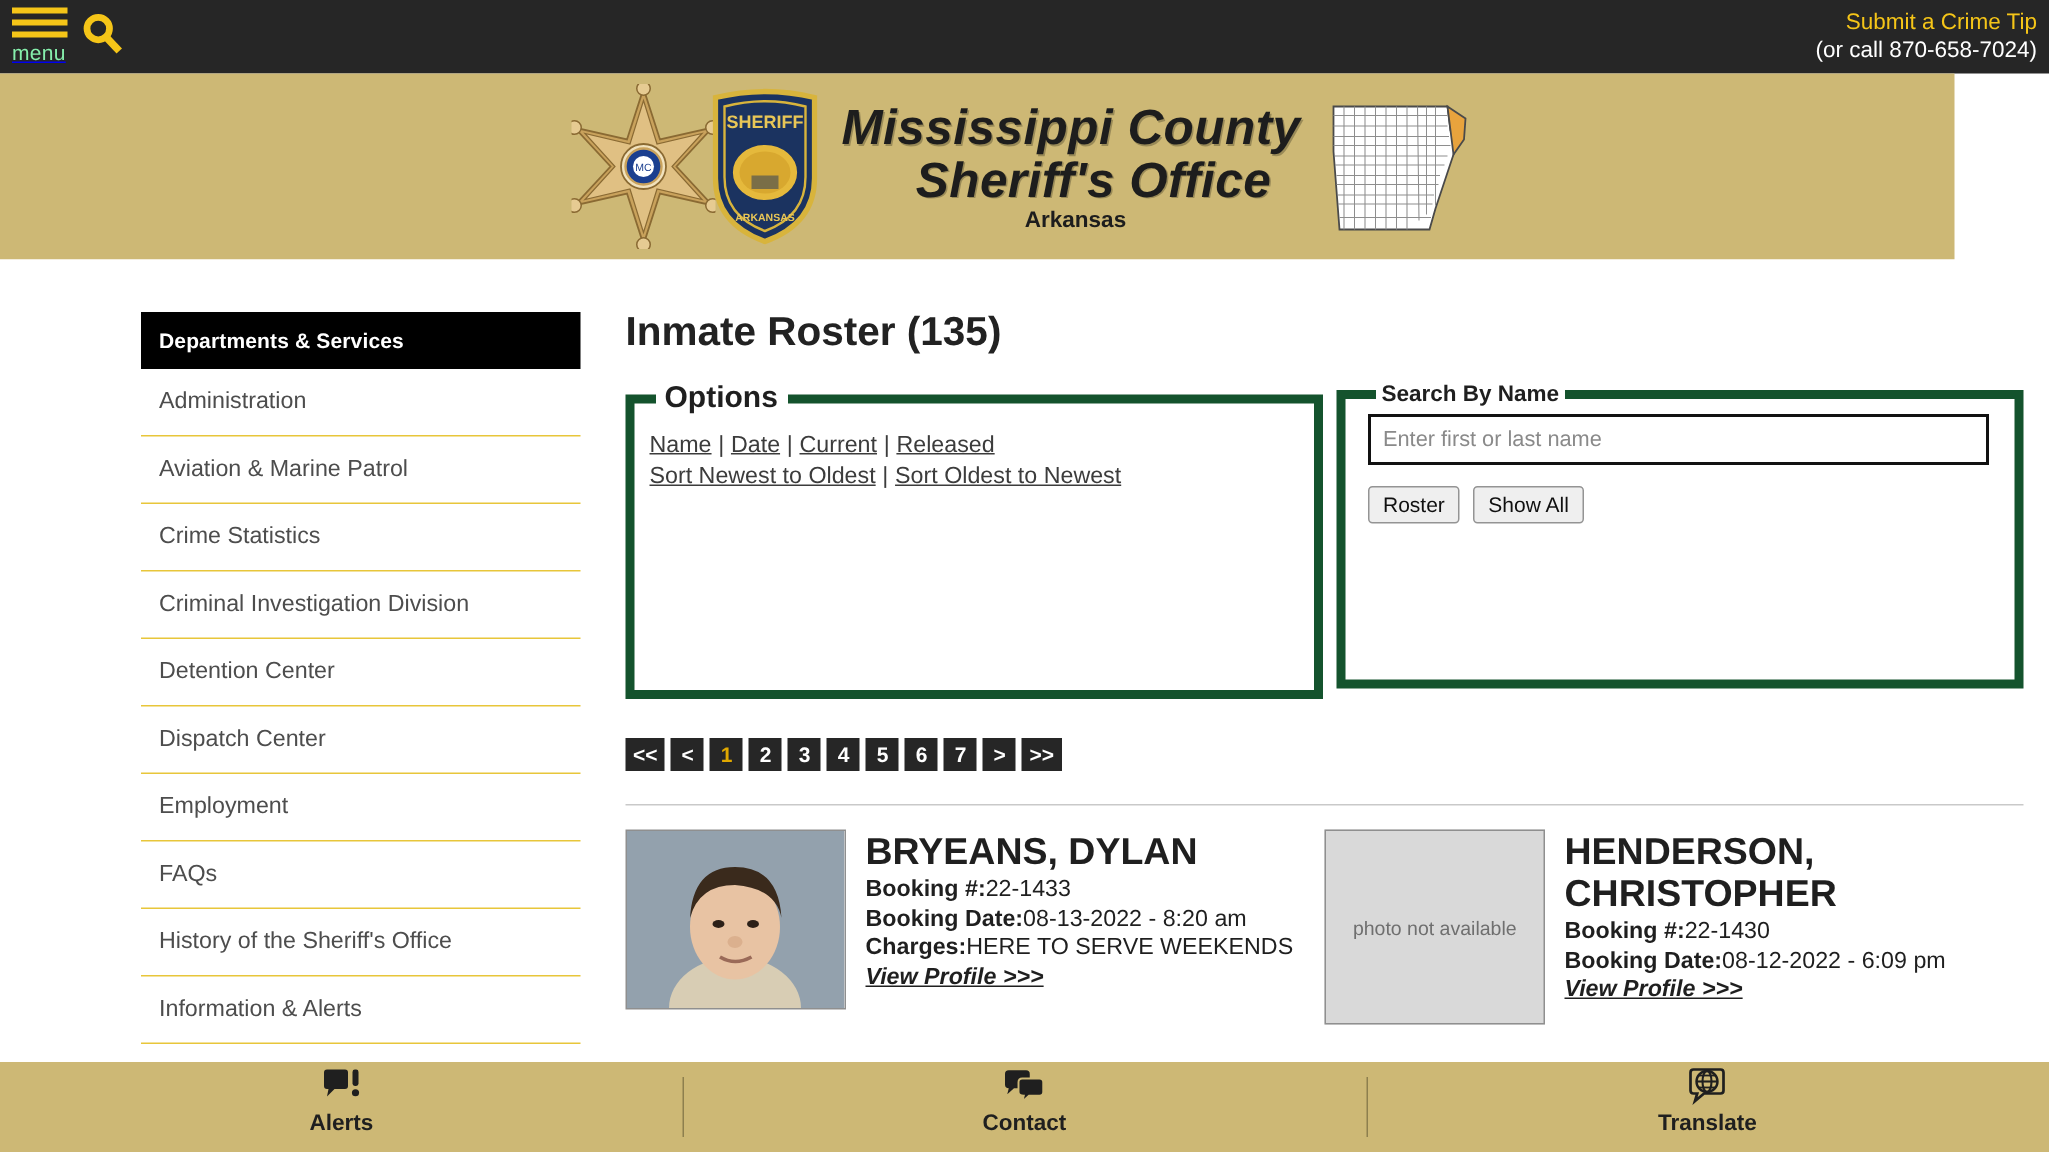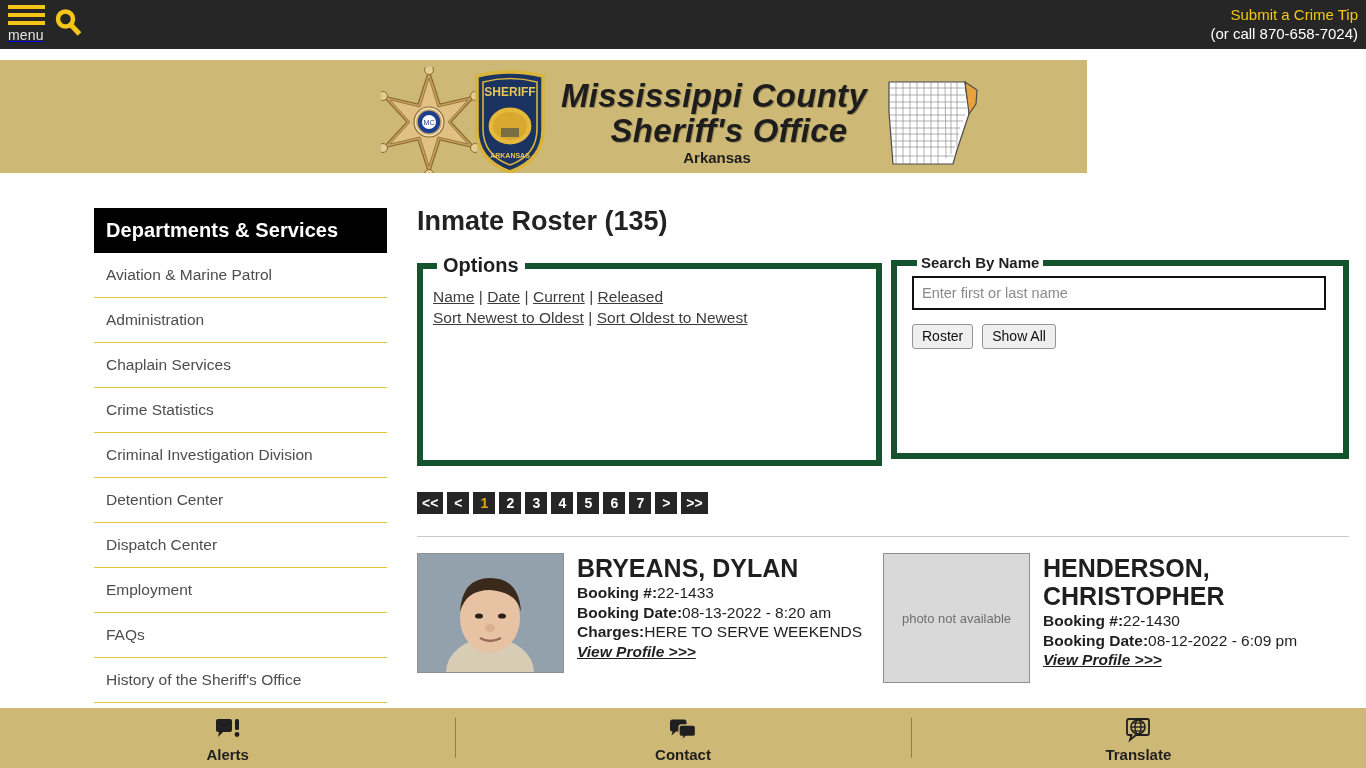--- a/index.html
+++ b/index.html
@@ -22,41 +22,41 @@
     position: absolute; left: 8px; top: 5px;
     display: flex; align-items: flex-start; gap: 5px;
   }
   .hamburger-wrap { position: relative; width: 38px; }
   .hamburger { display: block; width: 37px; }
   .hamburger span {
     display: block; height: 4px; background: #f5c518;
     margin-bottom: 4px; border-radius: 0;
   }
   .menu-label {
-    display: block; color: #e5e5e5; font-size: 14px;
+    display: block; color: #86efac; font-size: 14px;
     line-height: 13px; letter-spacing: .2px; margin-top: 1px;
     font-family: "Liberation Sans", sans-serif;
   }
   .search-glass { margin-top: 1px; }
   .crimetip {
     position: absolute; right: 8px; top: 5px;
     text-align: right; line-height: 19px;
   }
   .crimetip .tip-link {
     display: block; color: #f5c518; font-weight: normal;
     font-size: 15px; text-decoration: none;
   }
   .crimetip .tip-call {
     display: block; color: #ffffff; font-size: 15px;
   }
 
   
   .brandband {
-    position: absolute; top: 60px; left: 0;
-    width: 1087px; height: 124px;
+    position: absolute; top: 49px; left: 0;
+    width: 1303px; height: 124px;
     background: #cdb875;
   }
   .brand-inner {
     position: absolute; left: 0; top: 0; width: 1366px; height: 124px;
     display: flex; align-items: center; justify-content: center; gap: 0;
   }
   .badges { display: flex; align-items: center; }
   .sitetitle {
     text-align: center; color: #1d1d1d;
     font-family: "Liberation Sans", sans-serif;
@@ -72,21 +72,21 @@
     font-size: 15px; font-weight: bold; line-height: 18px;
     padding-left: 6px; margin-top: 1px;
   }
 
   
   .page { position: absolute; top: 173px; left: 0; width: 1366px; height: 595px; background: #fff; }
 
   
   .sidebar { position: absolute; left: 94px; top: 35px; width: 293px; }
   .sidebar-head {
-    background: #000; color: #fff; font-size: 20px; font-weight: bold;
+    background: #000; color: #fff; font-size: 14px; font-weight: bold;
     padding: 11px 0 11px 12px; letter-spacing: .1px;
   }
   .nav-item {
     display: block; color: #4d4d4d; font-size: 15.5px;
     padding: 13px 0 13px 12px; text-decoration: none;
     border-bottom: 1px solid #e8c63a;
     white-space: nowrap;
   }
   .nav-item:last-child { border-bottom: 1px solid #e8c63a; }
 
@@ -165,21 +165,21 @@
   }
 
   
   .bottombar {
     position: absolute; left: 0; top: 708px;
     width: 1366px; height: 60px; background: #cdb875;
     display: flex; align-items: center;
   }
   .bb-item {
     flex: 1 1 0; display: flex; flex-direction: column;
-    align-items: center; justify-content: center;
+    align-items: center; 
     color: #1f1f1f; text-decoration: none; position: relative;
     height: 60px; padding-top: 4px;
   }
   .bb-item + .bb-item::before {
     content: ""; position: absolute; left: 0; top: 10px;
     width: 1px; height: 40px; background: #8d7f4e;
   }
   .bb-label { font-size: 15px; font-weight: bold; margin-top: 2px; }
   .bb-icon { height: 26px; display: flex; align-items: center; }
 </style>
@@ -261,23 +261,22 @@
         <path d="M12 20 L88 20 M12 34 L89 34 M13 47 L88 47 M14 60 L83 60 M15 73 L79 73 M16 88 L77 88"></path>
       </g>
     </svg>
   </div>
 </div>
 
 <div class="page">
 
   <nav class="sidebar">
     <div class="sidebar-head">Departments &amp; Services</div>
+    <a href="#" class="nav-item">Administration</a>
     <a href="#" class="nav-item">Aviation &amp; Marine Patrol</a>
-    <a href="#" class="nav-item">Administration</a>
-    <a href="#" class="nav-item">Chaplain Services</a>
     <a href="#" class="nav-item">Crime Statistics</a>
     <a href="#" class="nav-item">Criminal Investigation Division</a>
     <a href="#" class="nav-item">Detention Center</a>
     <a href="#" class="nav-item">Dispatch Center</a>
     <a href="#" class="nav-item">Employment</a>
     <a href="#" class="nav-item">FAQs</a>
     <a href="#" class="nav-item">History of the Sheriff's Office</a>
     <a href="#" class="nav-item">Information &amp; Alerts</a>
     <a href="#" class="nav-item">Patrol Division</a>
   </nav>

